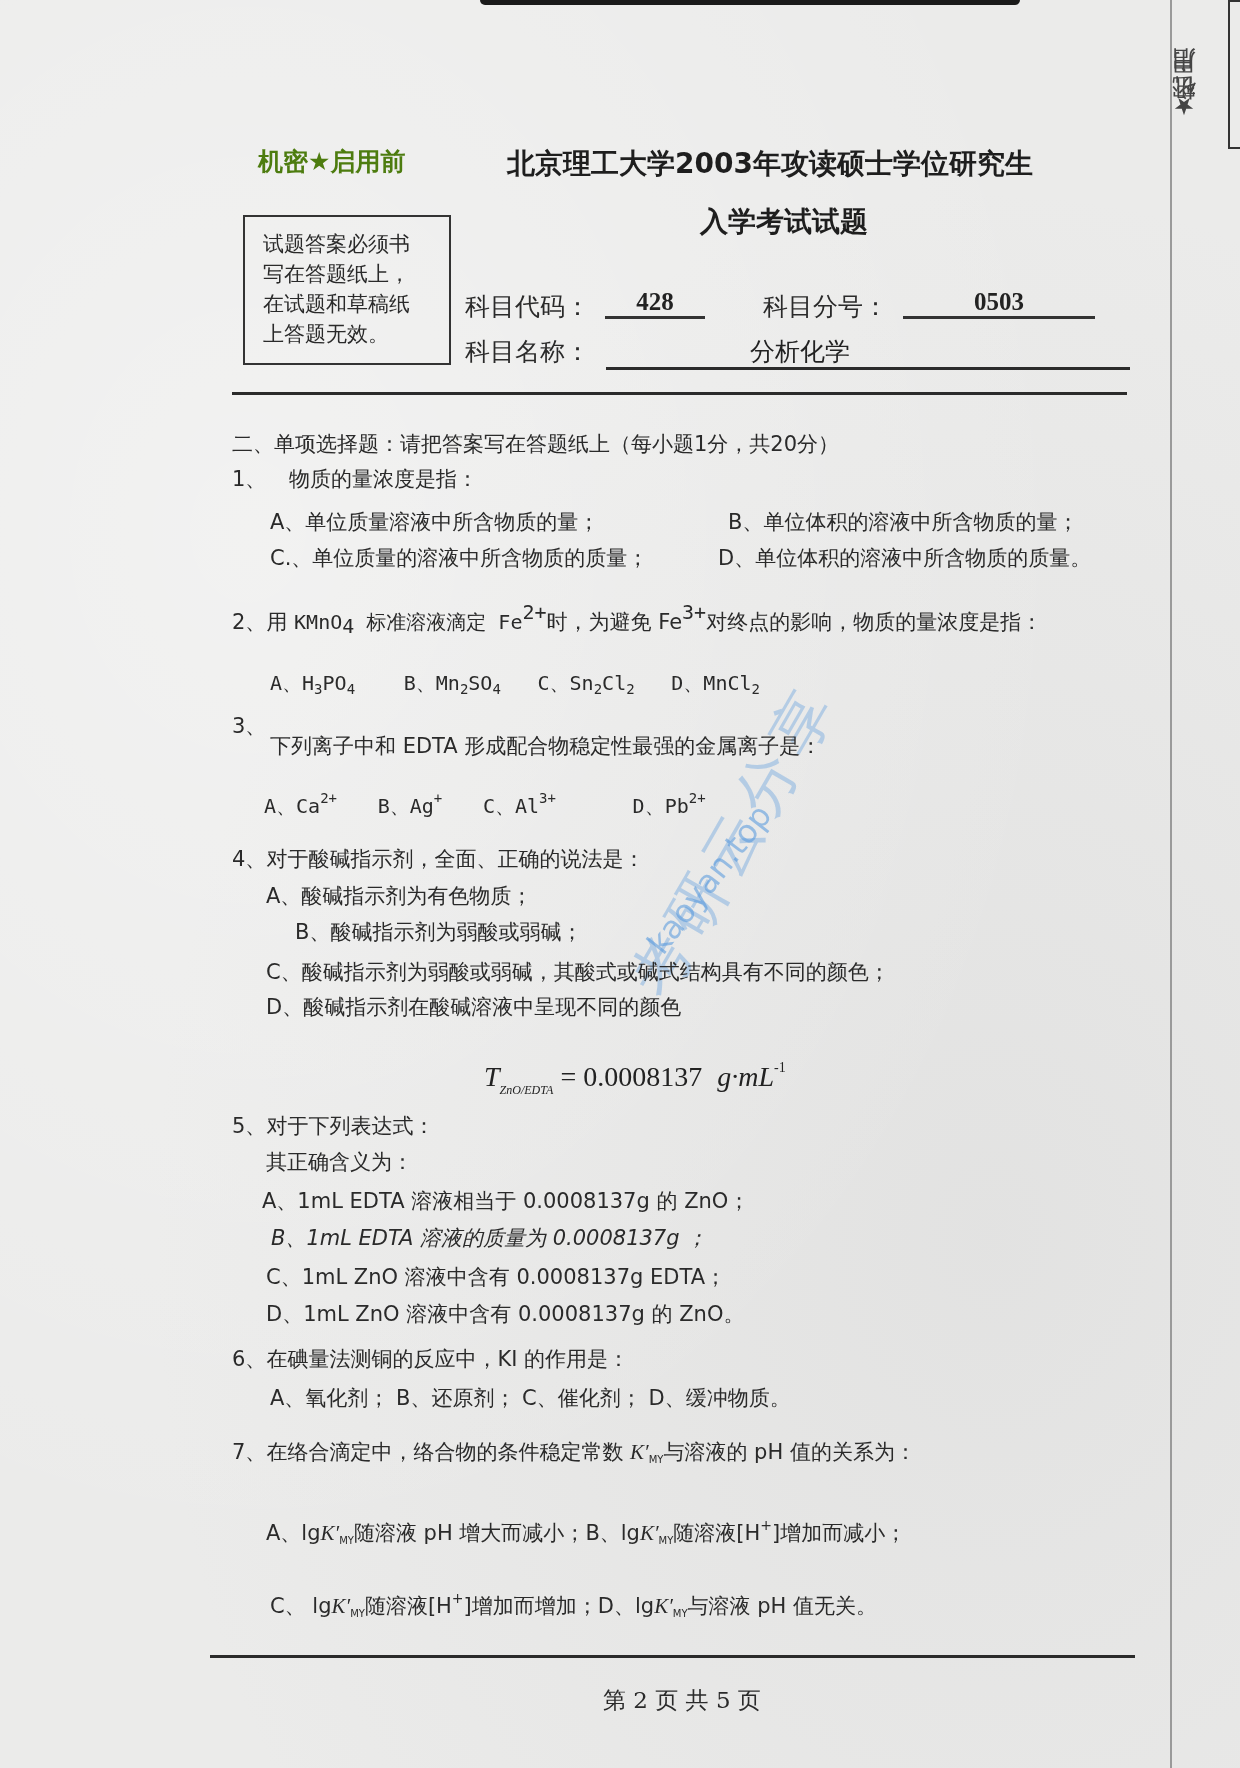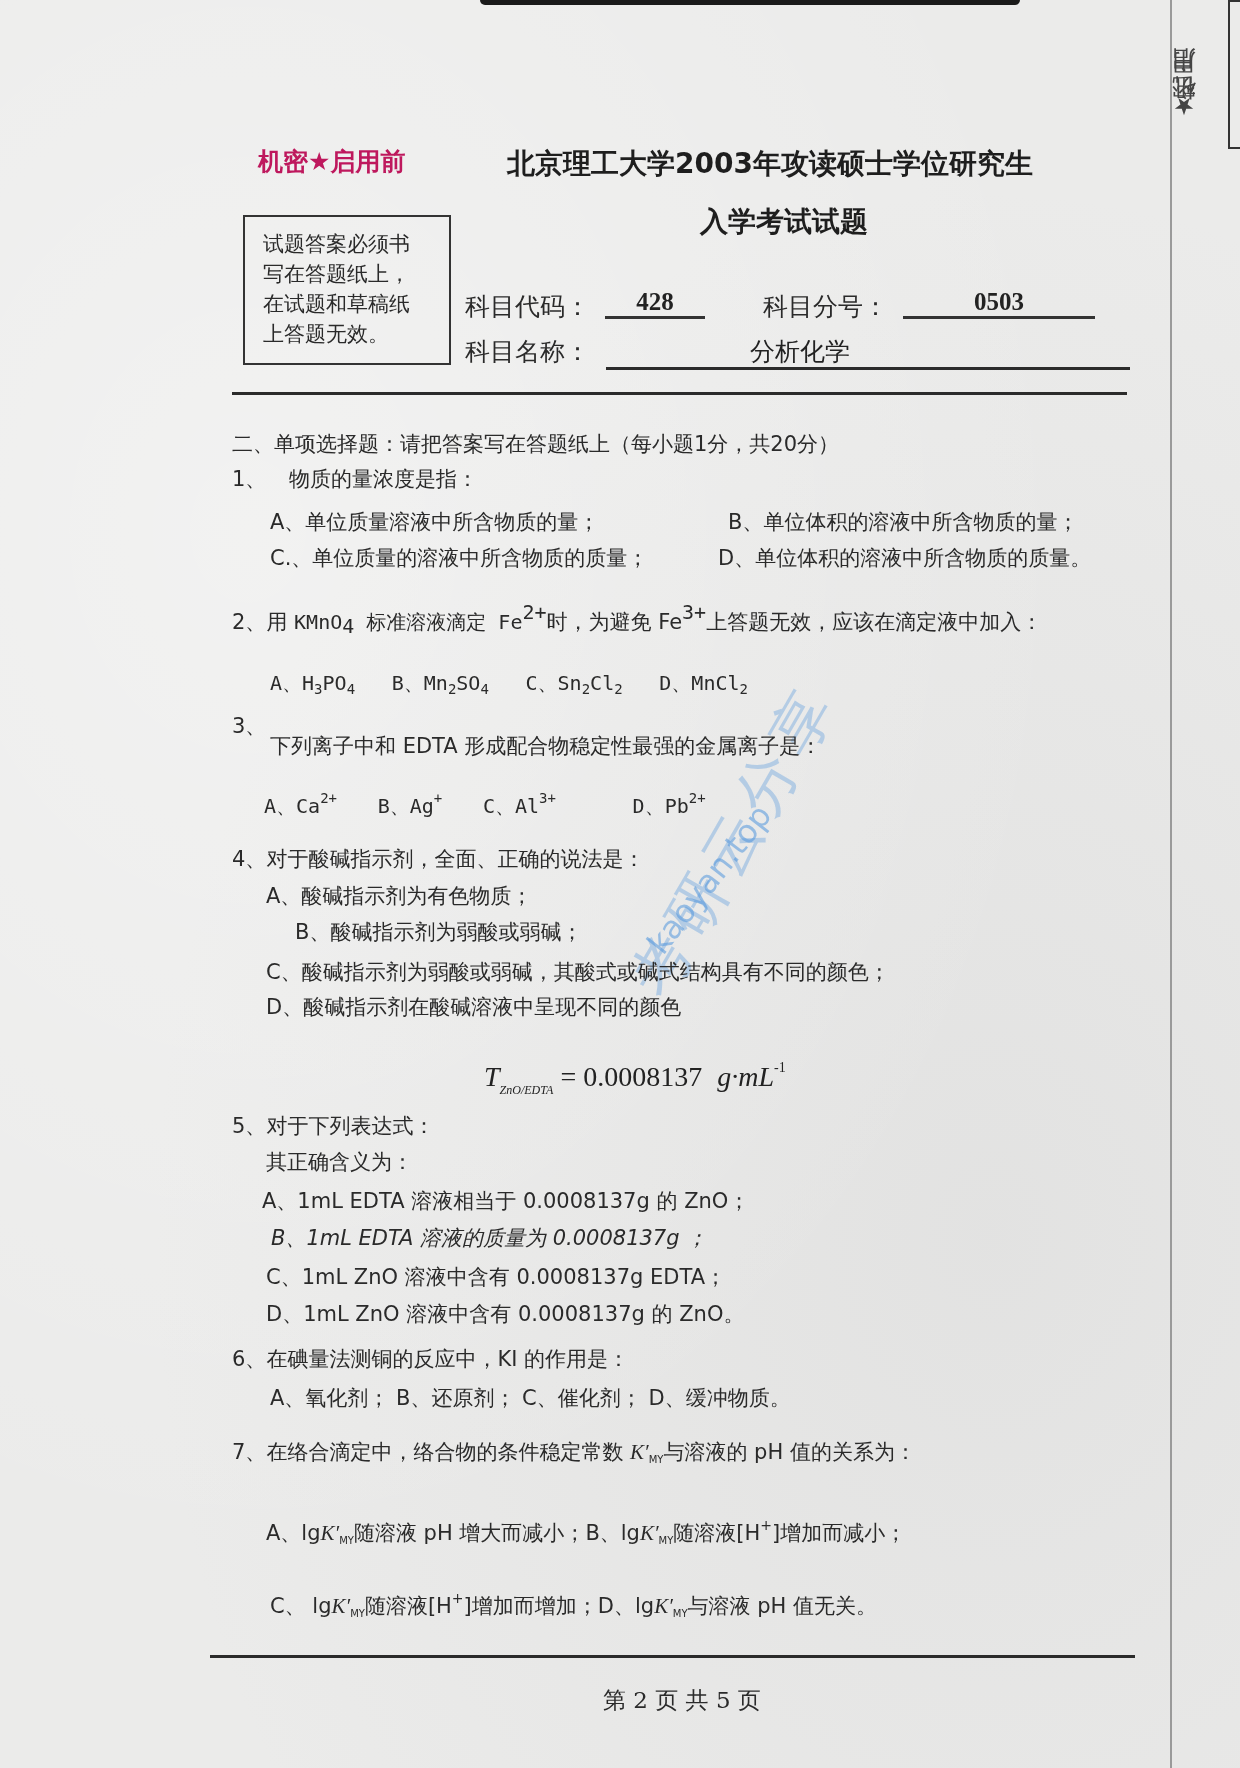--- a/index.html
+++ b/index.html
@@ -22,21 +22,21 @@
   .side-stamp {
     position: absolute; left: 1168px; top: 10px; width: 60px; height: 110px;
     writing-mode: vertical-rl; transform: rotate(180deg);
     font-family: "DejaVu Sans", sans-serif; font-size: 24px; color: #444;
   }
   .side-box {
     position: absolute; left: 1228px; top: 0; width: 20px; height: 145px;
     border: 2px solid #333; border-right: none;
   }
   .abs { position: absolute; }
-  .confidential { left: 258px; top: 145px; font-family: "DejaVu Sans", sans-serif; font-size: 25px; font-weight: bold; color: #be185d; }
+  .confidential { left: 258px; top: 145px; font-family: "DejaVu Sans", sans-serif; font-size: 25px; font-weight: bold; color: #4d7c0f; }
   .title1 { left: 507px; top: 145px; font-family: "DejaVu Sans", sans-serif; font-size: 28px; font-weight: bold; color: #1e1e1e; }
   .title2 { left: 700px; top: 203px; font-family: "DejaVu Sans", sans-serif; font-size: 28px; font-weight: bold; color: #1e1e1e; }
   .notice-box {
     left: 243px; top: 215px; width: 208px; height: 150px;
     border: 2px solid #333; box-sizing: border-box; padding: 12px 0 0 18px;
     font-family: "DejaVu Sans", sans-serif; font-size: 21px; line-height: 30px; color: #2a2a2a;
   }
   .info-label { font-family: "DejaVu Sans", sans-serif; font-size: 25px; color: #2a2a2a; }
   .info-value { font-family: "Liberation Serif", serif; font-size: 25px; font-weight: bold; text-align: center; color: #222; border-bottom: 3px solid #333; }
   .info-name { font-family: "DejaVu Sans", sans-serif; font-size: 25px; text-align: center; color: #222; }
@@ -97,25 +97,25 @@
 <div class="q" style="left:232px; top:465px;">
   <span>1、</span>
   <span style="margin-left:16px;">物质的量浓度是指：</span>
 </div>
 <div class="q" style="left:270px; top:508px;text-align:center;">A、单位质量溶液中所含物质的量；</div>
 <div class="q" style="left:728px; top:508px;">B、单位体积的溶液中所含物质的量；</div>
 <div class="q" style="left:270px; top:544px;">C.、单位质量的溶液中所含物质的质量；</div>
 <div class="q" style="left:718px; top:544px;">D、单位体积的溶液中所含物质的质量。</div>
 
 <div class="q" style="left:232px; top:600px;">
-  <span>2、</span><span>用 </span><span class="m">KMnO</span><sub class="m">4</sub><span class="m"> 标准溶液滴定 Fe</span><sup class="m">2+</sup><span>时，为避免 Fe</span><sup class="m">3+</sup><span>上答题无效，应该在滴定液中加入：</span>
+  <span>2、</span><span>用 </span><span class="m">KMnO</span><sub class="m">4</sub><span class="m"> 标准溶液滴定 Fe</span><sup class="m">2+</sup><span>时，为避免 Fe</span><sup class="m">3+</sup><span>对终点的影响，物质的量浓度是指：</span>
 </div>
 <div class="q" style="left:270px; top:670px;">
   <span class="m"><span>A、H</span><sub>3</sub><span>PO</span><sub>4</sub></span>
-  <span class="m" style="margin-left:30px;"><span>B、Mn</span><sub>2</sub><span>SO</span><sub>4</sub></span>
+  <span class="m" style="margin-left:42px;"><span>B、Mn</span><sub>2</sub><span>SO</span><sub>4</sub></span>
   <span class="m" style="margin-left:30px;"><span>C、Sn</span><sub>2</sub><span>Cl</span><sub>2</sub></span>
   <span class="m" style="margin-left:30px;"><span>D、MnCl</span><sub>2</sub></span>
 </div>
 
 <div class="q" style="left:232px; top:712px;">3、</div>
 <div class="q" style="left:270px; top:732px;">下列离子中和 EDTA 形成配合物稳定性最强的金属离子是：</div>
 <div class="q" style="left:264px; top:790px;">
   <span class="m"><span>A、Ca</span><sup>2+</sup></span>
   <span class="m" style="margin-left:34px;"><span>B、Ag</span><sup>+</sup></span>
   <span class="m" style="margin-left:34px;"><span>C、Al</span><sup>3+</sup></span>

